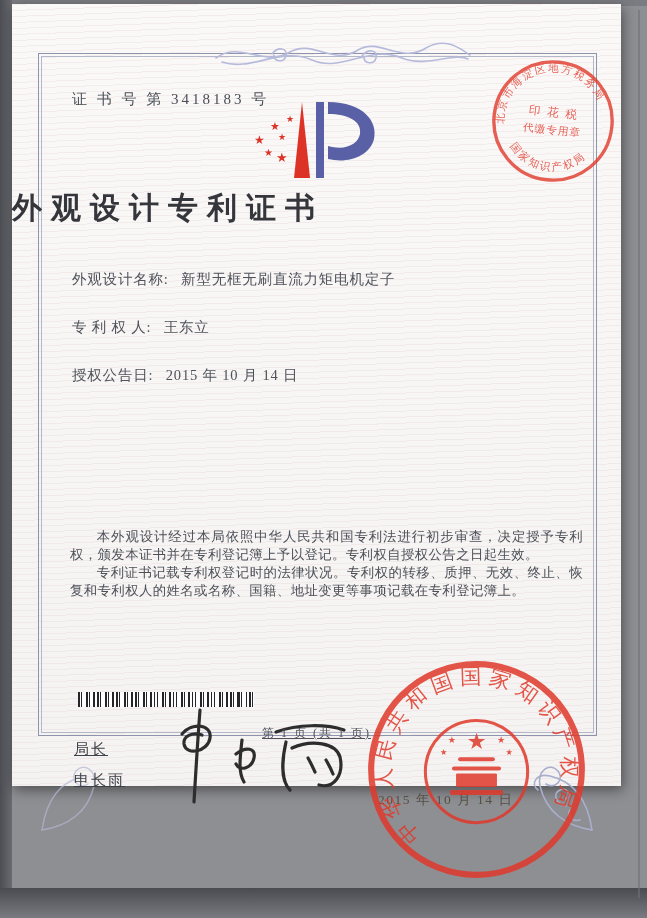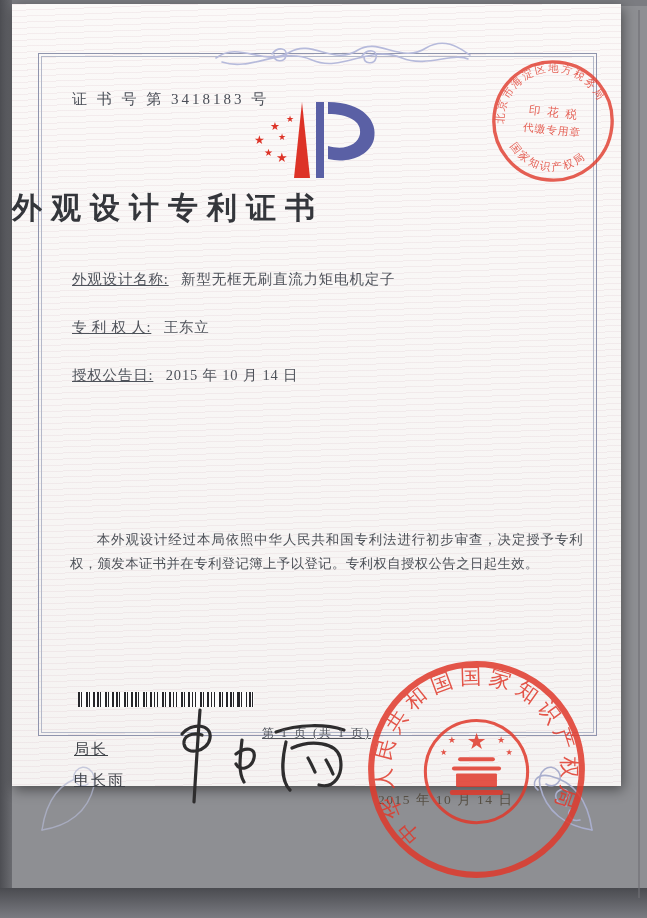--- a/index.html
+++ b/index.html
@@ -25,25 +25,25 @@
   .cert-number{
     position:absolute;left:60px;top:86px;font-size:15px;color:#4a4e57;letter-spacing:3px;
   }
   .logo{position:absolute;left:50%;margin-left:-75px;top:96px;width:150px;height:84px;}
   .title{
     position:absolute;left:0;right:0;top:184px;
     font-size:30px;font-weight:600;color:#34363b;letter-spacing:9px;
   }
   .fields{position:absolute;left:60px;right:44px;top:266px;}
   .field-row{margin-bottom:29px;font-size:14.5px;color:#4e525a;letter-spacing:.8px;white-space:nowrap;}
-  .field-label{display:inline-block;text-decoration:underline;}
+  .field-label{display:inline-block;}
   .field-value{display:inline-block;margin-left:8px;}
   .body-paragraphs{
     position:absolute;left:58px;right:38px;top:524px;
-    font-size:13.4px;line-height:24px;color:#4c5057;text-align:justify;letter-spacing:.4px;
+    font-size:13.4px;line-height:18px;color:#4c5057;text-align:justify;letter-spacing:.4px;
   }
   .body-paragraphs p{margin:0;text-indent:2em;}
   .barcode{
     position:absolute;left:66px;top:688px;width:176px;height:15px;
     background:repeating-linear-gradient(90deg,
       #26262a 0 1.5px, #fdfdfd 1.5px 3px,
       #26262a 3px 4px, #fdfdfd 4px 7.5px,
       #26262a 7.5px 10px, #fdfdfd 10px 11px,
       #26262a 11px 12px, #fdfdfd 12px 15.5px,
       #26262a 15.5px 17px, #fdfdfd 17px 19px);
@@ -144,20 +144,21 @@
       <span class="field-value">王东立</span>
     </div>
     <div class="field-row">
       <span class="field-label">授权公告日:</span>
       <span class="field-value">2015 年 10 月 14 日</span>
     </div>
   </div>
 
   <div class="body-paragraphs">
     <p>本外观设计经过本局依照中华人民共和国专利法进行初步审查，决定授予专利权，颁发本证书并在专利登记簿上予以登记。专利权自授权公告之日起生效。</p>
+    <p>专利证书记载专利权登记时的法律状况。专利权的转移、质押、无效、终止、恢复和专利权人的姓名或名称、国籍、地址变更等事项记载在专利登记簿上。</p>
   </div>
 
   <div class="barcode"></div>
 
   <div class="officer">
     <div>局长</div>
     <div>申长雨</div>
   </div>
 
   <svg class="signature" viewBox="0 0 235 105">

